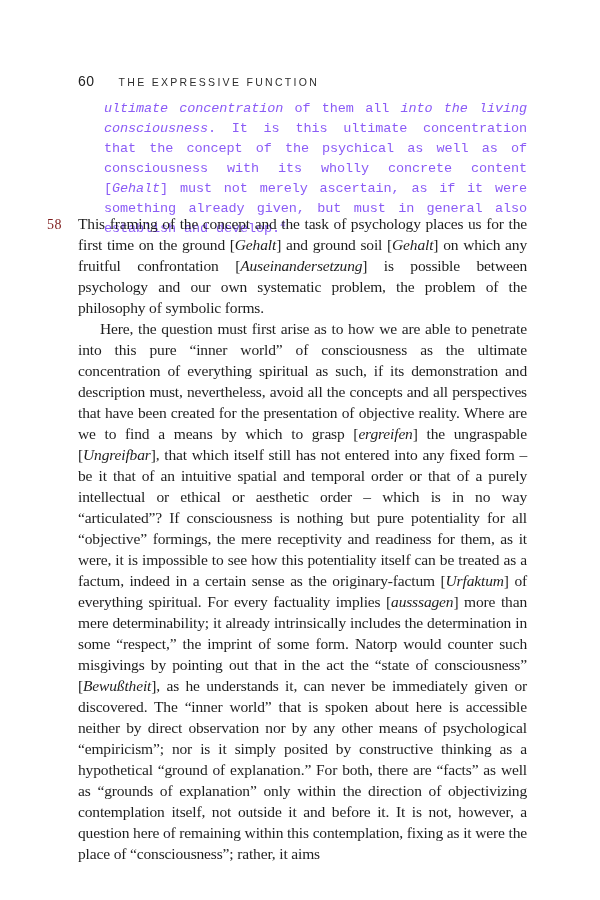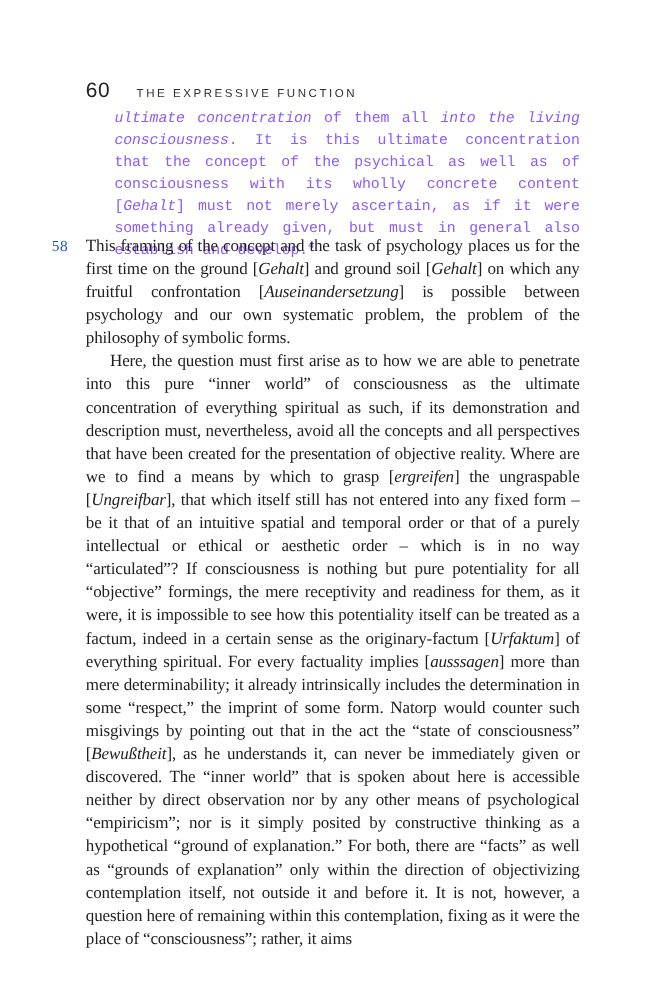--- a/index.html
+++ b/index.html
@@ -14,21 +14,21 @@
   
   .header {
     position: absolute;
     top: 72px;
     left: 78px;
     font-family: "Liberation Sans", sans-serif;
     color: #2b2b2b;
     white-space: nowrap;
   }
   .pagenum {
-    font-size: 19px;
+    font-size: 14px;
     letter-spacing: 0.5px;
     display: inline-block;
     margin-right: 24px;
     color: #222;
   }
   .runhead {
     font-size: 10.5px;
     letter-spacing: 2.3px;
     color: #2e2e2e;
   }
@@ -58,21 +58,21 @@
     color: #1e1e1e;
     letter-spacing: -0.15px;
   }
   .main p { margin: 0; padding: 0; }
   .main p.indent { text-indent: 22px; }
   .margin-num {
     position: absolute;
     left: -31px;
     top: 1px;
     font-size: 14px;
-    color: #1d4ed8;
+    color: #7f1d1d;
     letter-spacing: 0.5px;
     text-align: left;
   }
   i { font-style: italic; }
   sup {
     font-size: 9.5px;
     line-height: 0;
     vertical-align: super;
   }
 </style>

